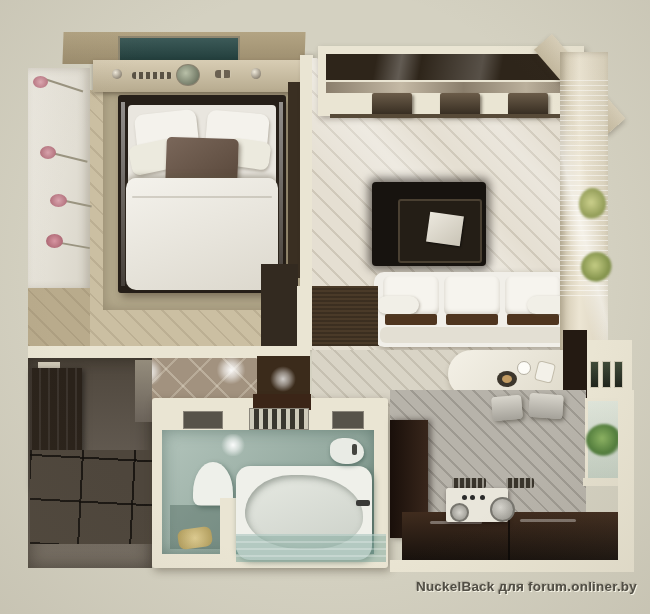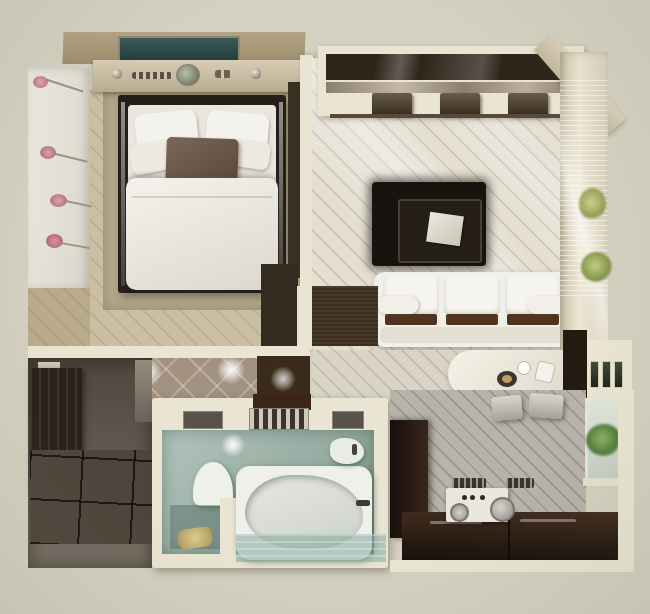--- a/index.html
+++ b/index.html
@@ -170,13 +170,14 @@
   <div class="abs" style="left:490px;top:497px;width:21px;height:21px;border-radius:50%;border:2px solid #77756e;background:radial-gradient(circle at 40% 40%,#d5d3cc,#8e8c85);"></div>
 
   <div class="abs" style="left:585px;top:398px;width:36px;height:80px;background:linear-gradient(180deg,#dfe5da,#c2cdc0);border:3px solid #e9e4d2;"></div>
   <div class="abs plant" style="left:586px;top:424px;width:36px;height:32px;border-radius:50%;background:radial-gradient(circle at 45% 45%,#8db463,#4e7a3a 60%,transparent 78%);"></div>
   <div class="abs" style="left:583px;top:478px;width:40px;height:8px;background:#e5e0ce;"></div>
   <div class="abs" style="left:618px;top:390px;width:16px;height:176px;background:var(--wall);"></div>
   <div class="abs" style="left:390px;top:560px;width:244px;height:12px;background:var(--wall);"></div>
 
   <div class="abs" style="left:0;top:0;width:650px;height:614px;background:radial-gradient(ellipse at 50% 45%, transparent 60%, rgba(110,100,80,.12) 100%);pointer-events:none;"></div>
 
+  <div id="watermark" class="abs" style="right:13px;top:579px;">NuckelBack для forum.onliner.by</div>
 </div>
 
 </body></html>

